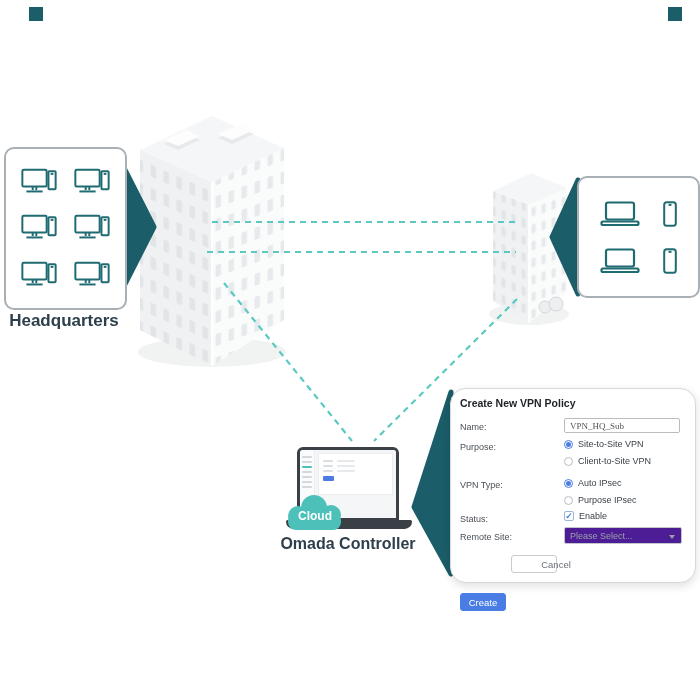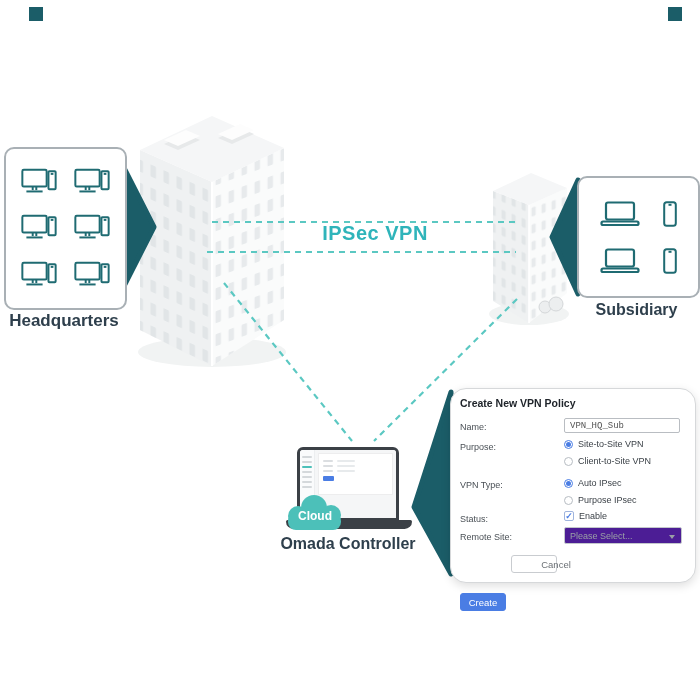--- a/index.html
+++ b/index.html
@@ -50,21 +50,21 @@
   .panel .title{position:absolute;left:9px;top:8px;font-size:10.5px;font-weight:bold;color:#20252b;}
   .flabel{position:absolute;left:9px;font-size:9px;color:#4a5056;}
   .fopt{position:absolute;font-size:9px;color:#3c4248;display:flex;align-items:center;gap:5px;}
   .radio{width:9px;height:9px;border-radius:50%;border:1px solid #b6bcc2;background:#fff;
          display:inline-flex;align-items:center;justify-content:center;box-sizing:border-box;flex:0 0 auto;}
   .radio.sel{border-color:#4a7de4;}
   .radio.sel::after{content:"";width:5px;height:5px;border-radius:50%;background:#4a7de4;}
   .checkbox{width:10px;height:10px;border:1px solid #9fb4dd;border-radius:2px;background:#fff;
             color:#4a7de4;font-size:9px;line-height:9px;text-align:center;font-weight:bold;box-sizing:border-box;flex:0 0 auto;}
   .tinput{position:absolute;left:113px;top:29px;width:116px;height:15px;border:1px solid #b9bdc2;border-radius:2px;
-          font-family:Liberation Mono, monospace;font-size:9px;color:#555;padding:0 5px;box-sizing:border-box;}
+          font-family:Liberation Serif, serif;font-size:9px;color:#555;padding:0 5px;box-sizing:border-box;}
   .tselect{position:absolute;left:113px;top:138px;width:118px;height:17px;border:1px solid #c3c7cc;border-radius:2px;
            font-size:9px;color:#9aa0a6;display:flex;align-items:center;padding:0 5px;box-sizing:border-box;background:#4c1d95;}
   .caret{position:absolute;right:6px;top:7px;width:0;height:0;border-left:3.5px solid transparent;
          border-right:3.5px solid transparent;border-top:4px solid #9aa0a6;}
   .btn{position:absolute;top:166px;width:46px;height:18px;border-radius:3px;font-size:9.5px;
        display:flex;align-items:center;justify-content:center;box-sizing:border-box;cursor:pointer;}
   .btn.create{left:9px;background:#4a7de4;color:#fff;border:1px solid #4a7de4;margin-top:38px;}
   .btn.cancel{left:60px;background:#fff;color:#6b7075;border:1px solid #c9ccd0;padding-left:44px;}
 </style>
 </head>
@@ -118,21 +118,20 @@
   </svg>
 
   <svg id="links" width="700" height="700" viewBox="0 0 700 700">
     <g stroke="#5bc8c2" stroke-width="2.2" stroke-dasharray="6 5" fill="none">
       <line x1="212" y1="222" x2="516" y2="222"></line>
       <line x1="207" y1="252" x2="516" y2="252"></line>
       <line x1="224" y1="283" x2="352" y2="441"></line>
       <line x1="517" y1="299" x2="374" y2="441"></line>
     </g>
   </svg>
-  <div class="abs vpn-text" style="left:310px;top:222px;width:130px">IPSec VPN</div>
 
   <svg class="abs wedge" style="left:118px;top:158px" width="40" height="138" viewBox="0 0 40 138">
     <polygon points="3,4 36,69 3,134" fill="#1b5d68" stroke="#1b5d68" stroke-width="5" stroke-linejoin="round"></polygon>
   </svg>
   <div class="abs epbox" style="left:4px;top:147px;width:119px;height:159px">
     <div class="hq-grid">
       <svg width="36" height="28" viewBox="0 0 40 30">
           <g fill="none" stroke="#1f6b72" stroke-width="2.2" stroke-linejoin="round">
             <rect x="1.5" y="1.5" width="27" height="18.5" rx="1.5"></rect>
             <line x1="13" y1="20" x2="13" y2="24"></line>
@@ -220,21 +219,20 @@
           </g>
         </svg>
       <svg width="14" height="26" viewBox="0 0 14 26">
           <g fill="none" stroke="#1f6b72" stroke-width="2" stroke-linejoin="round">
             <rect x="1.2" y="1.2" width="11.6" height="23.6" rx="2.5"></rect>
             <line x1="5.5" y1="3.8" x2="8.5" y2="3.8"></line>
           </g>
         </svg>
     </div>
   </div>
-  <div class="abs site-label" style="left:577px;top:301px;width:119px;font-size:16px">Subsidiary</div>
 
   <div class="abs lap-screen">
     <div class="lap-side">
       <div class="bar"></div>
         <div class="bar"></div>
         <div class="bar teal"></div>
       <div class="bar"></div>
         <div class="bar"></div>
         <div class="bar"></div>
         <div class="bar"></div>

